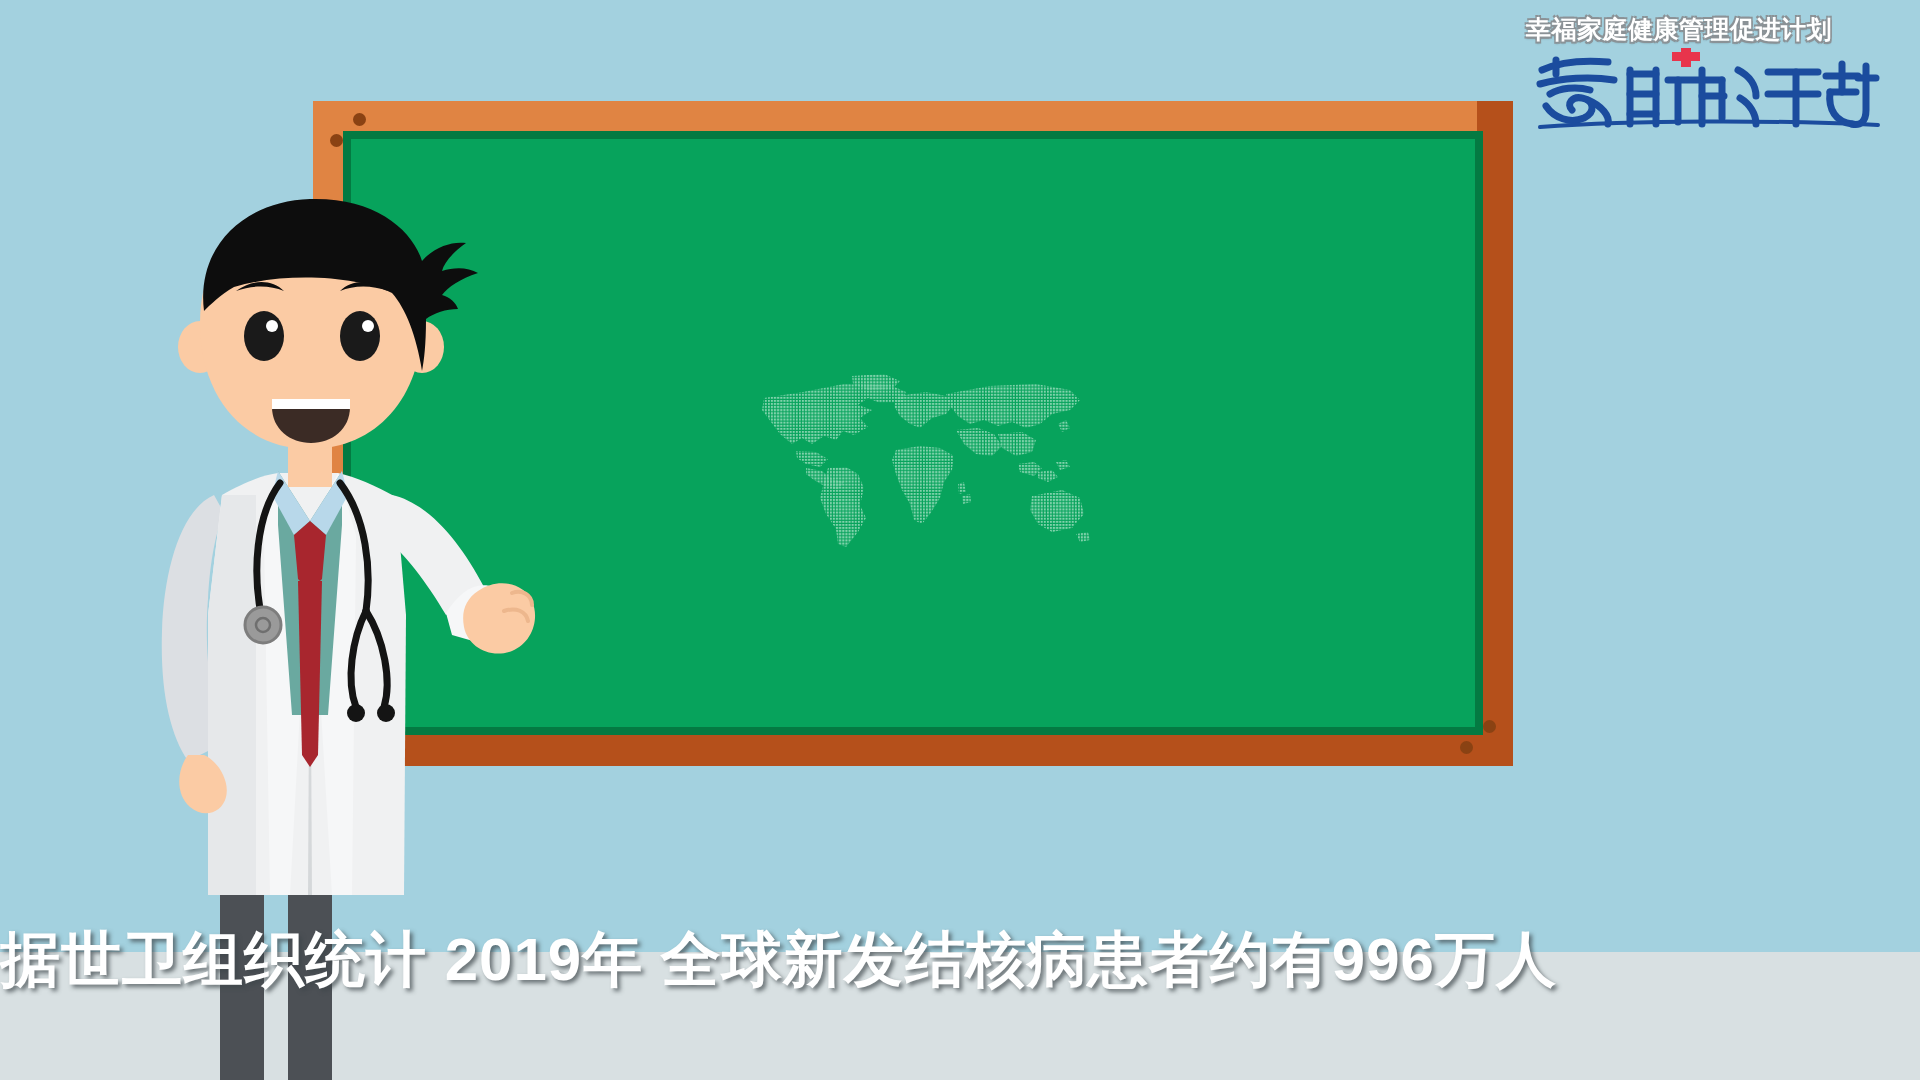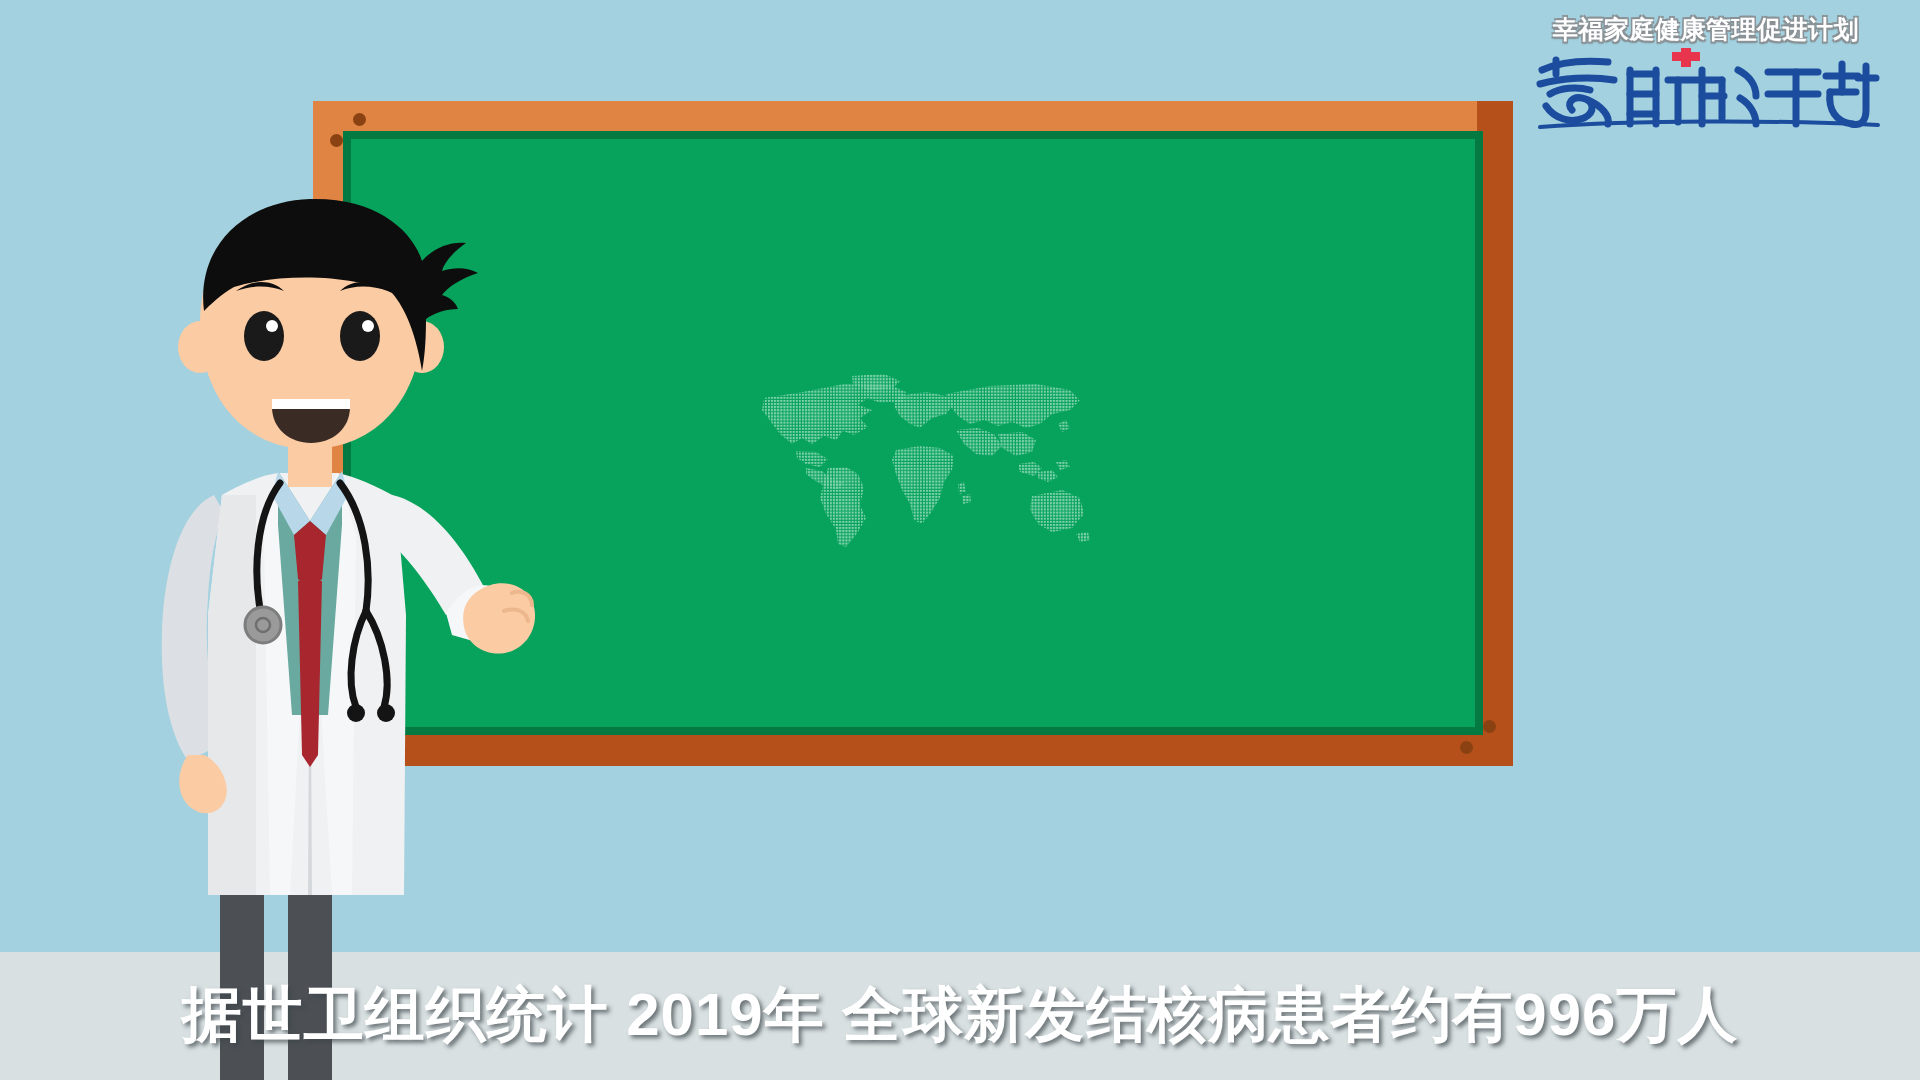--- a/index.html
+++ b/index.html
@@ -108,21 +108,21 @@
     height: 885px;
   }
   #doctor svg { display: block; width: 100%; height: 100%; overflow: visible; }
 
   
   #logo-block {
     position: absolute;
     right: 34px;
     top: 16px;
     width: 360px;
-    text-align: center;
+    text-align: left;
   }
   #program-title {
     font-size: 25px;
     font-weight: bold;
     letter-spacing: .5px;
     color: #ffffff;
     white-space: nowrap;
     line-height: 1.1;
     text-shadow:
       -1.6px -1.6px 0 #8b9296,  1.6px -1.6px 0 #8b9296,
@@ -133,23 +133,23 @@
     margin-top: 4px;
     position: relative;
     height: 82px;
   }
   #brand-logo svg { display: block; width: 100%; height: 100%; overflow: visible; }
 
   
   #subtitle {
     position: absolute;
     left: 0;
-    top: 975px;
+    top: 920px;
     width: 1920px;
-    text-align: center;
+    text-align: left;
     font-size: 60px;
     font-weight: bold;
     color: #ffffff;
     letter-spacing: 1px;
     white-space: nowrap;
     text-shadow: 3px 3px 4px rgba(60,68,72,.70);
   }
 </style>
 </head>
 <body>

